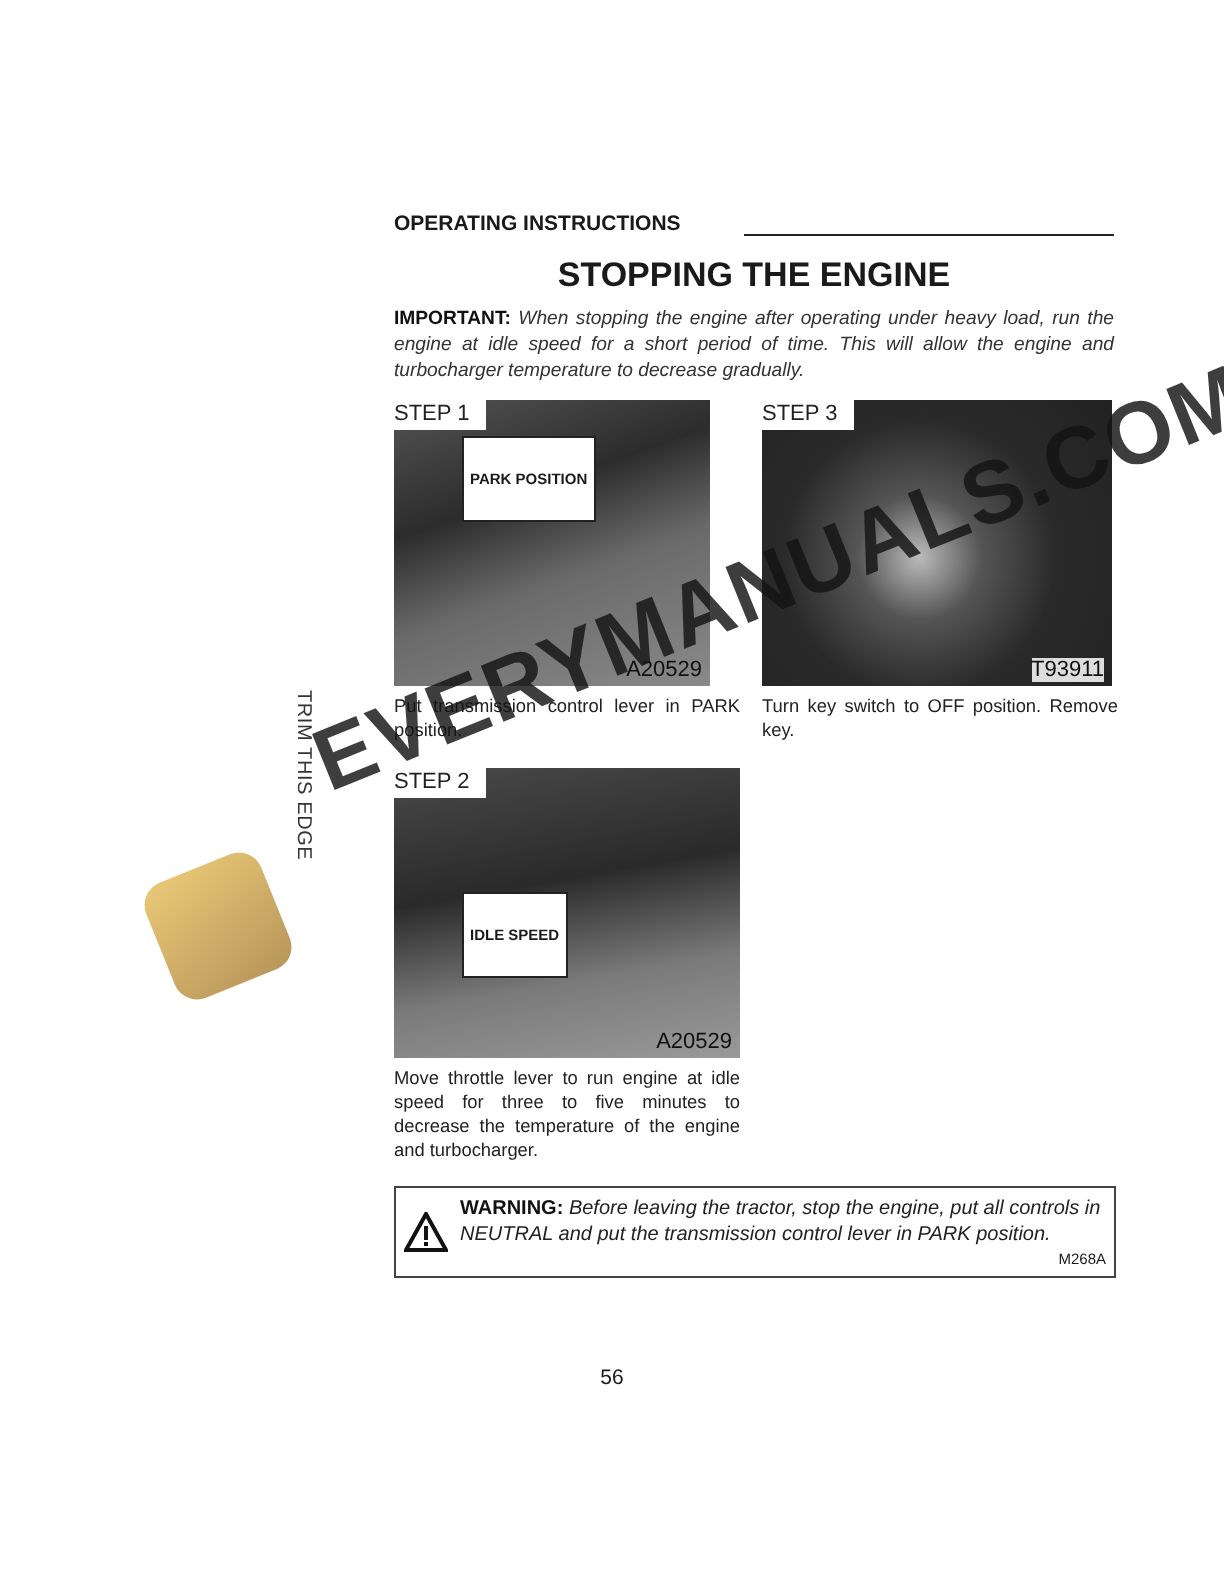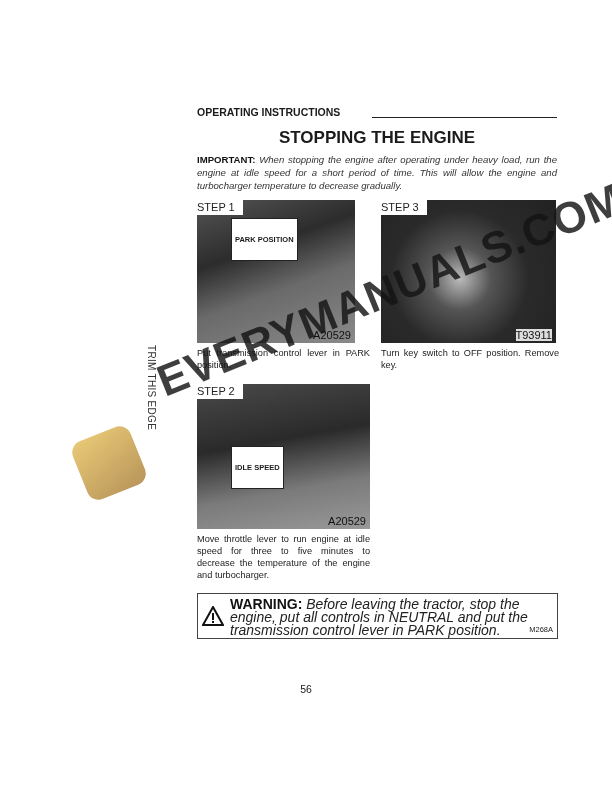--- a/index.html
+++ b/index.html
@@ -12,21 +12,21 @@
   .important { left:197px; top:153px; width:360px; font-size:9.6px; line-height:13px; text-align:justify; color:#333; }
   .important b { font-style:normal; color:#111; }
   .important i { font-style:italic; }
   .photo { background:#3a3a3a; overflow:hidden; }
   .photo .step-label { position:absolute; left:0; top:0; background:#fff; padding:1px 8px 2px 0; font-size:11px; color:#222; }
   .photo .code { position:absolute; right:4px; bottom:2px; font-size:11px; color:#111; }
   .photo .callout { position:absolute; background:#fff; border:1px solid #222; font-size:7.5px; font-weight:bold; padding:16px 3px; }
   .caption { font-size:9.2px; line-height:12px; text-align:justify; color:#222; }
   .trim { left:146px; top:345px; writing-mode:vertical-rl; font-size:10px; color:#333; letter-spacing:0.3px; }
   .warning { left:197px; top:593px; width:359px; height:44px; border:1px solid #444; }
-  .warning .text { position:absolute; left:32px; top:4px; right:4px; font-size:14px; line-height:13px; color:#222; }
+  .warning .text { position:absolute; left:32px; top:4px; right:4px; font-size:10px; line-height:13px; color:#222; }
   .warning .text b { color:#111; }
   .warning .text i { font-style:italic; }
   .warning .code { position:absolute; right:4px; bottom:4px; font-size:7.5px; }
   .warning .icon { position:absolute; left:4px; top:12px; }
   .pagenum { left:0; width:612px; top:683px; text-align:center; font-size:10.5px; }
   .watermark { left:150px; top:360px; font-size:44px; font-weight:bold; color:rgba(20,20,20,0.82); transform:rotate(-22deg); transform-origin:left top; white-space:nowrap; letter-spacing:1px; }
   .wm-logo { left:78px; top:432px; width:62px; height:62px; border-radius:12px; background:linear-gradient(160deg,#e9c977,#b8955a); transform:rotate(-22deg); }
 </style>
 </head>
 <body>

